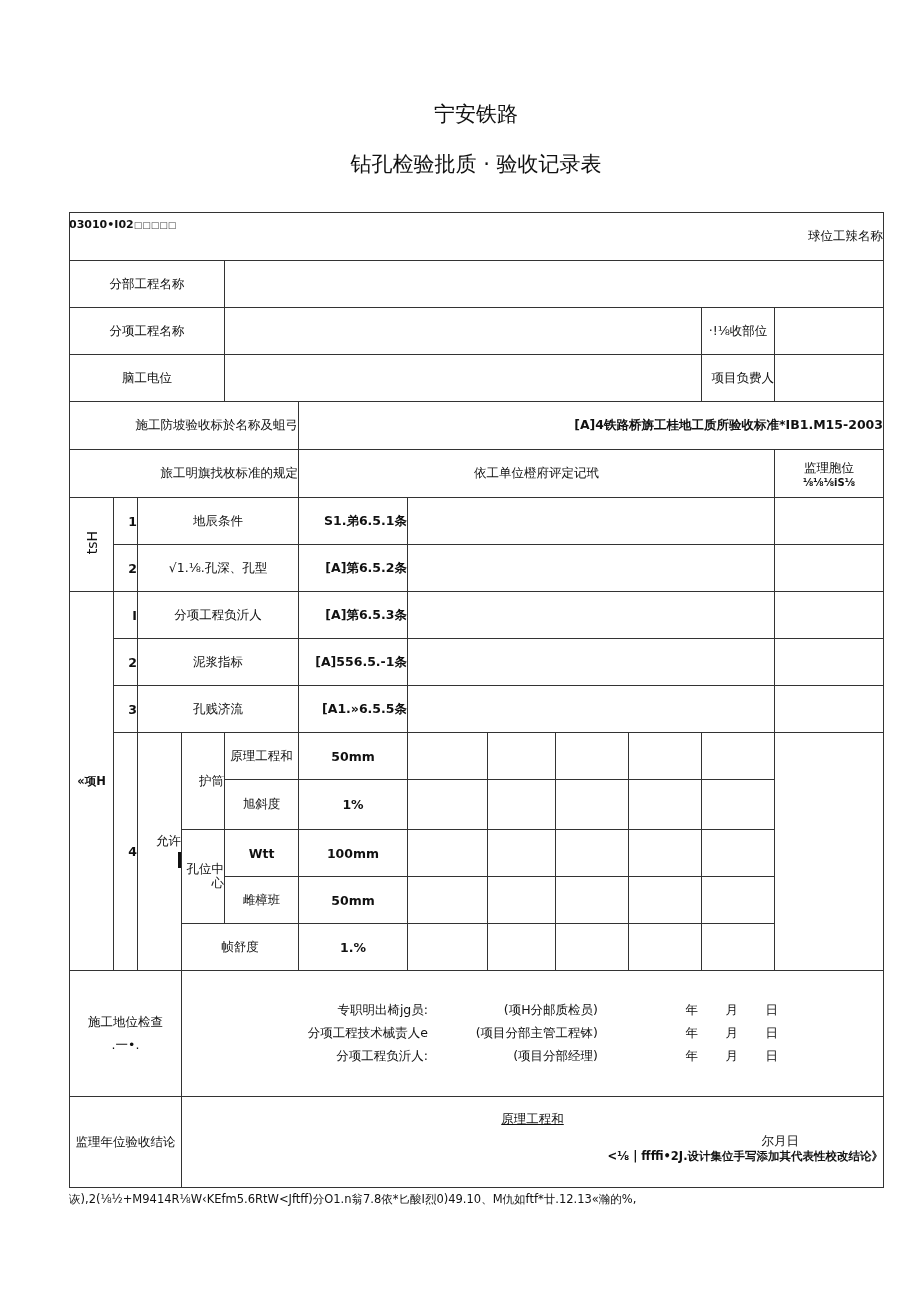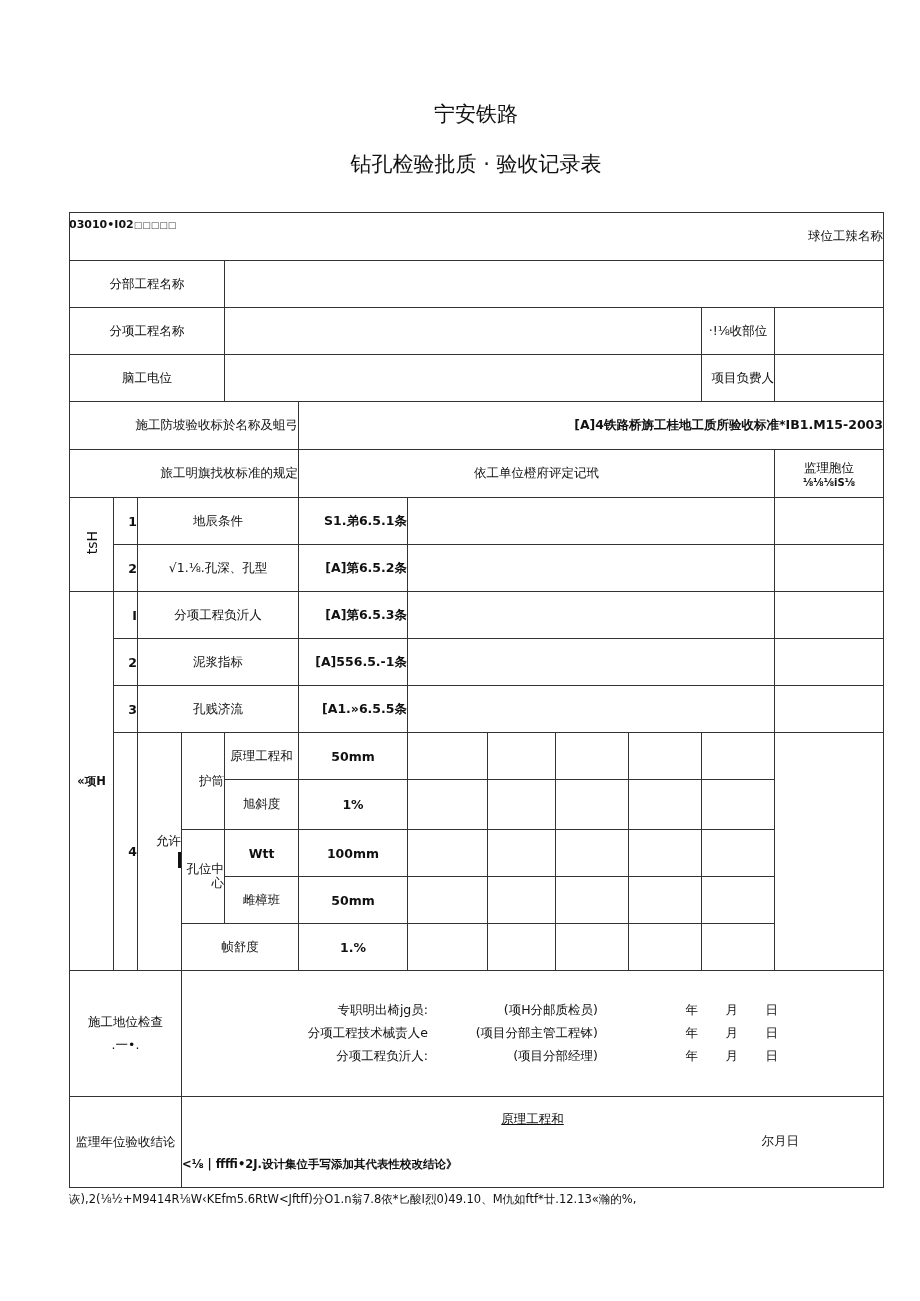--- a/index.html
+++ b/index.html
@@ -15,21 +15,21 @@
   .c { text-align: center; }
   .l { text-align: right; }
   .pl4 { padding-left: 2px !important; }
   .b { font-weight: bold; font-size: 11.5px; }
   .vt { writing-mode: vertical-rl; transform: rotate(180deg); font-size: 14px; }
   .sign-block { display: grid; grid-template-columns: 250px 170px 100px 40px 40px 20px; row-gap: 6px; margin-left: 0px; }
   .sign-block .r { text-align: right; padding-right: 4px; }
   .concl { position: relative; height: 90px; }
   .concl .a { position: absolute; top: 14px; left: 0; width: 100%; text-align: center; text-decoration: underline; }
   .concl .d { position: absolute; top: 36px; right: 84px; }
-  .concl .n { position: absolute; top: 60px; left: 0; width: 100%; text-align: left; }
+  .concl .n { position: absolute; top: 52px; left: 0; width: 100%; text-align: right; }
   .footnote { position: absolute; left: 69px; top: 1192px; font-size: 11.5px; font-weight: normal; }
   .allow-bar { display: inline-block; width: 3px; height: 16px; background: #111; margin-top: 2px; }
 </style>
 </head>
 <body>
 
 <div class="title title1">宁安铁路</div>
 <div class="title title2">钻孔检验批质 · 验收记录表</div>
 <div class="form-code"><span>03010•I02</span><span class="boxes">□□□□□</span></div>
 

